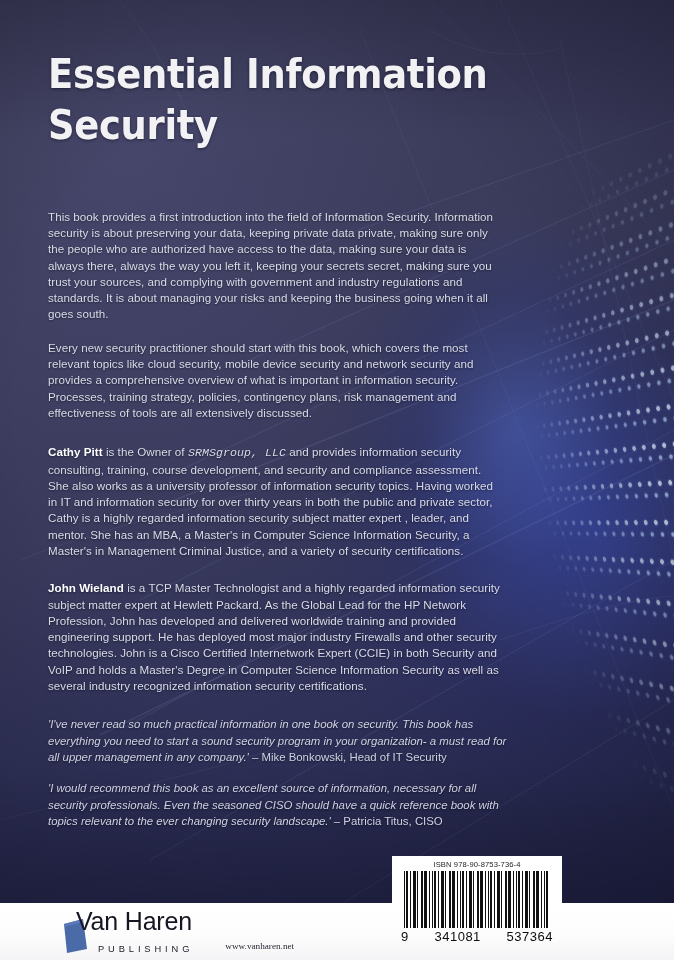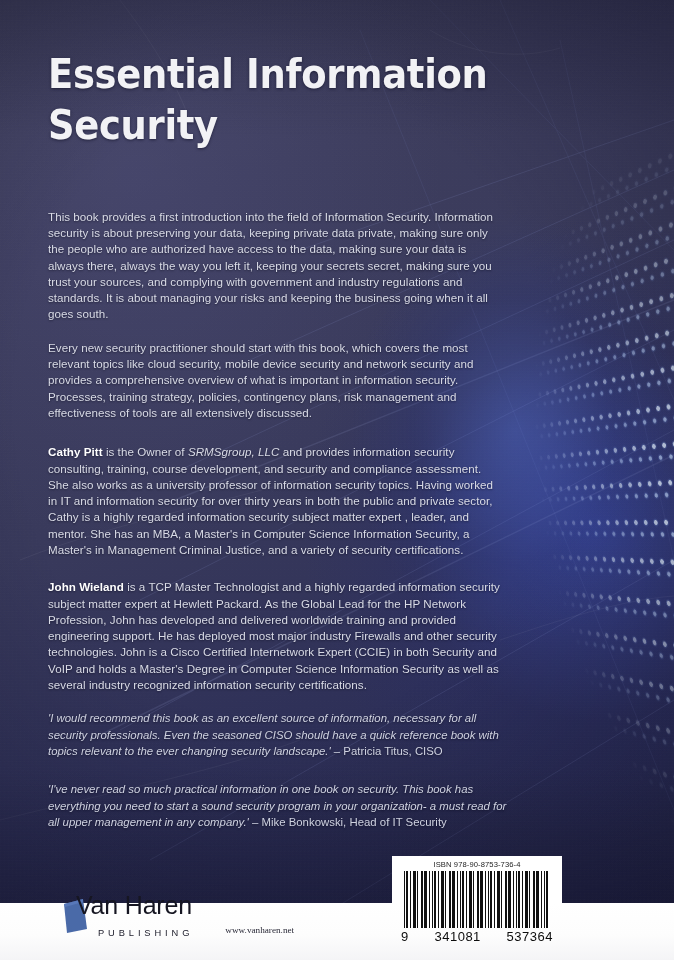--- a/index.html
+++ b/index.html
@@ -108,21 +108,21 @@
   p.para {
     margin: 0 15px 17px 0;
     color: #d9dbe6;
     font-size: 11.6px;
     line-height: 16.3px;
     letter-spacing: .05px;
     text-shadow: 0 1px 2px rgba(8,8,26,.5);
   }
   p.para.first { margin-top: 58px; }
   .nm { font-weight: 700; color: #ffffff; }
-  .it { font-style: italic; }
+  .it { font-style: italic; font-family: Liberation Mono, monospace; }
   p.quote {
     margin: 0 0 15px 0;
     color: #cfd2e0;
     font-size: 11.4px;
     line-height: 16.3px;
     font-style: italic;
     text-shadow: 0 1px 2px rgba(8,8,26,.5);
   }
   p.quote .attrib { font-style: normal; }
   .gap-q { margin-top: 24px; }
@@ -181,24 +181,24 @@
     font-size: 13px;
     color: #0d0d0d;
     letter-spacing: .5px;
     font-family: "Liberation Sans", sans-serif;
     display: flex;
     justify-content: space-between;
   }
   .logo-area {
     position: absolute;
     left: 62px;
-    bottom: 22px;
+    bottom: 6px;
     z-index: 10;
     display: flex;
-    align-items: center;
+    align-items: flex-end;
   }
   .logo-mark {
     width: 33px; height: 38px;
     margin-right: 2px;
     position: relative;
   }
   .logo-text { position: relative; margin-left: -21px; }
   .logo-main {
     font-family: "Liberation Sans", sans-serif;
     font-size: 25px;
@@ -308,25 +308,25 @@
       </p>
     </div>
 
     <div>
       <p class="para" style="margin-top:21px">
         <span class="nm">John Wieland</span><span> is a TCP Master Technologist and a highly regarded information security subject matter expert at Hewlett Packard. As the Global Lead for the HP Network Profession, John has developed and delivered worldwide training and provided engineering support. He has deployed most major industry Firewalls and other security technologies. John is a Cisco Certified Internetwork Expert (CCIE) in both Security and VoIP and holds a Master's Degree in Computer Science Information Security as well as several industry recognized information security certifications.</span>
       </p>
     </div>
 
     <div>
+      <p class="quote" style="margin-top:22px">
+        <span>'I've never read so much practical information in one book on security. This book has everything you need to start a sound security program in your organization- a must read for all upper management in any company.'</span><span class="attrib"> – Mike Bonkowski, Head of IT Security</span>
+      </p>
       <p class="quote gap-q">
         <span>'I would recommend this book as an excellent source of information, necessary for all security professionals.  Even the seasoned CISO should have a quick reference book with topics relevant to the ever changing security landscape.'</span><span class="attrib"> – Patricia Titus, CISO</span>
-      </p>
-      <p class="quote" style="margin-top:22px">
-        <span>'I've never read so much practical information in one book on security. This book has everything you need to start a sound security program in your organization- a must read for all upper management in any company.'</span><span class="attrib"> – Mike Bonkowski, Head of IT Security</span>
       </p>
     </div>
   </div>
 
   <div class="barcode-box"></div>
   <div class="white-band"></div>
 
   <div class="barcode-wrap">
     <div class="isbn-text">ISBN 978-90-8753-736-4</div>
     <div class="barcode-bars"></div>

